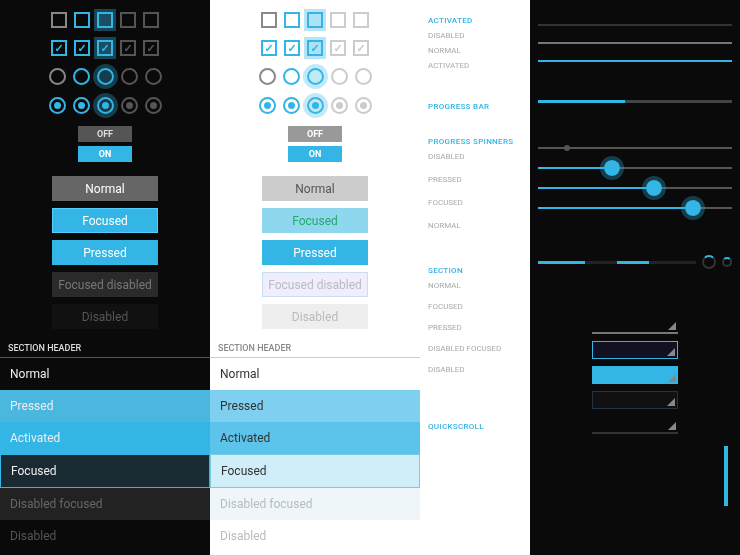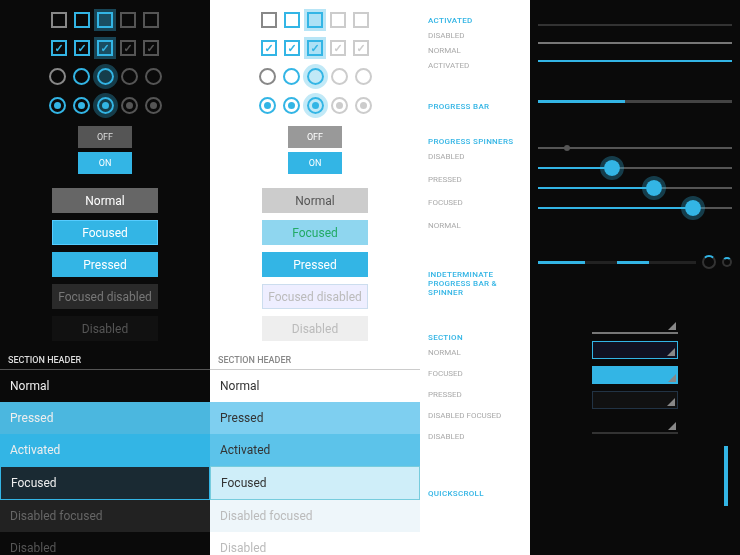--- a/index.html
+++ b/index.html
@@ -14,21 +14,21 @@
 .col2 .sect-h{color:#888;border-color:#ccc}
 .lab3{color:#33b5e5;font-weight:500;margin-top:10px;letter-spacing:.3px}
 .labg{color:#aaa;margin-top:6px}
 .ck-row,.rd-row{display:flex;gap:7px;justify-content:center;margin-top:12px}
 .ck{width:16px;height:16px;border:2px solid;display:flex;align-items:center;justify-content:center;font-size:11px;font-weight:bold}
 .ck.hl{background:rgba(51,181,229,.4);outline:3px solid rgba(51,181,229,.35)}
 .rd{width:17px;height:17px;border:2px solid;border-radius:50%;display:flex;align-items:center;justify-content:center}
 .rd.hl{background:rgba(51,181,229,.3);outline:4px solid rgba(51,181,229,.3)}
 .rd .dot{width:7px;height:7px;border-radius:50%}
 .tgl-wrap{display:flex;justify-content:center;margin-top:12px}
-.tgl{width:54px;height:22px;font-size:9px;display:flex;align-items:center;justify-content:center;font-weight:400}
+.tgl{width:54px;height:16px;font-size:9px;display:flex;align-items:center;justify-content:center;font-weight:700}
 .btn-wrap{display:flex;flex-direction:column;align-items:center;gap:7px;margin-top:14px}
 .btn{width:106px;height:25px;font-size:12px;display:flex;align-items:center;justify-content:center}
 .lst{font-size:12px;padding:9px 10px}
 .col1 .lst{color:#eee}
 .col2 .lst{color:#333}
 .pbar{height:3px;background:#444;margin-top:14px;position:relative}
 .pbar .fill{position:absolute;height:100%;background:#33b5e5}
 .sldr{height:2px;background:#555;margin-top:18px;position:relative}
 .sldr .tk{position:absolute;height:100%;background:#33b5e5}
 .sldr .th{position:absolute;width:10px;height:10px;border-radius:50%;background:#33b5e5;top:-4px;transform:translateX(-50%)}
@@ -168,21 +168,20 @@
   <div class="lab3">ACTIVATED</div>
   <div class="labg">DISABLED</div>
   <div class="labg">NORMAL</div>
   <div class="labg">ACTIVATED</div>
   <div class="lab3" style="margin-top:32px">PROGRESS BAR</div>
   <div class="lab3" style="margin-top:26px">PROGRESS SPINNERS</div>
   <div class="labg">DISABLED</div>
   <div class="labg" style="margin-top:14px">PRESSED</div>
   <div class="labg" style="margin-top:14px">FOCUSED</div>
   <div class="labg" style="margin-top:14px">NORMAL</div>
-  <div class="lab3" style="margin-top:40px">INDETERMINATE PROGRESS BAR &amp; SPINNER</div>
   <div class="lab3" style="margin-top:36px">SECTION</div>
   <div class="labg">NORMAL</div>
   <div class="labg" style="margin-top:12px">FOCUSED</div>
   <div class="labg" style="margin-top:12px">PRESSED</div>
   <div class="labg" style="margin-top:12px">DISABLED FOCUSED</div>
   <div class="labg" style="margin-top:12px">DISABLED</div>
   <div class="lab3" style="margin-top:48px">QUICKSCROLL</div>
 </div>
 
 <div class="col col4">

